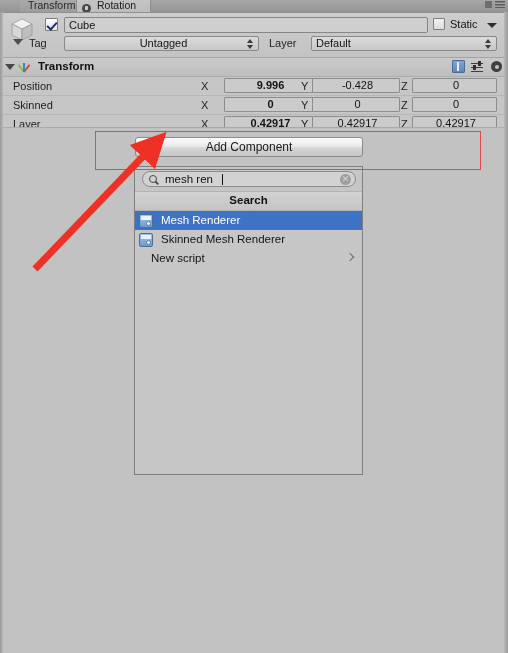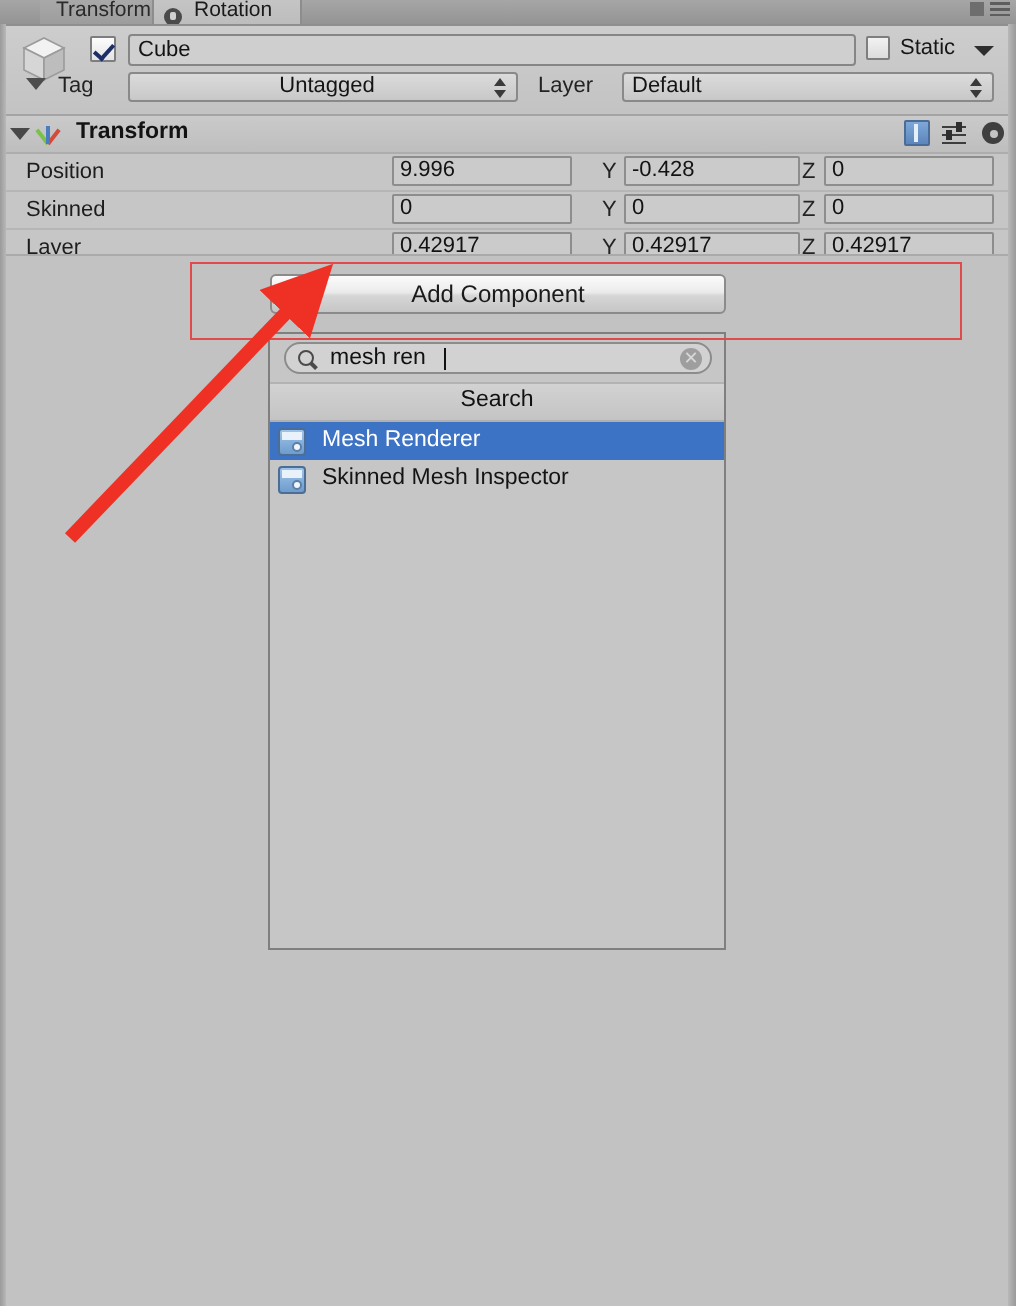--- a/index.html
+++ b/index.html
@@ -314,20 +314,21 @@
     left: 4.5px; top: 4.5px;
     width: 4px; height: 4px;
     border-radius: 50%;
     background: #c3c3c3;
   }
 
   .vec-row {
     position: relative;
     height: 18px;
     border-bottom: 1px solid #b6b6b6;
+    text-align: center;
   }
   .vec-row:last-child { border-bottom: none; }
   .vec-label {
     position: absolute;
     left: 13px; top: 3px;
     font-size: 11px;
     color: #1d1d1d;
   }
   .axis {
     position: absolute;
@@ -344,21 +345,21 @@
     height: 15px;
     background: #cbcbcb;
     border: 1px solid #8d8d8d;
     border-radius: 1px;
     box-sizing: border-box;
     font-size: 11px;
     line-height: 13px;
     padding-left: 3px;
     color: #131313;
   }
-  .num-field.fx { left: 196px; width: 90px; }
+  .num-field.fx { left: 224px; width: 90px; font-weight: bold; }
   .num-field.fy { left: 312px; width: 88px; }
   .num-field.fz { left: 412px; width: 85px; }
 
   
   .comp-space {
     position: absolute;
     left: 0; top: 114px;
     width: 508px;
     height: 527px;
     background: #c2c2c2;
@@ -444,21 +445,21 @@
     text-align: center;
   }
   .search-header {
     position: relative;
     height: 18px;
     background: linear-gradient(#d2d2d2, #c4c4c4);
     border-bottom: 1px solid #b0b0b0;
     text-align: center;
     line-height: 17px;
     font-size: 11.5px;
-    font-weight: normal;
+    font-weight: bold;
     color: #111;
   }
   .result-row {
     position: relative;
     height: 19px;
     line-height: 19px;
     font-size: 11.5px;
     color: #141414;
     padding-left: 26px;
     box-sizing: border-box;
@@ -659,23 +660,27 @@
 
   <div class="search-header">Search</div>
 
   <div class="result-row selected">
     <span class="mr-icon"></span>
     <span>Mesh Renderer</span>
   </div>
 
   <div class="result-row">
     <span class="mr-icon"></span>
-    <span>Skinned Mesh Inspector</span>
-  </div>
-
+    <span>Skinned Mesh Renderer</span>
+  </div>
+
+  <div class="result-row indent-plain">
+    <span>New script</span>
+    <span class="chev-right"></span>
+  </div>
 </div>
 
 <div class="red-rect"></div>
 
 <svg class="red-arrow">
   <defs>
     <marker id="ahead" markerWidth="5" markerHeight="5" refX="2.2" refY="2.5" orient="auto">
       <polygon points="0,0 5,2.5 0,5" fill="#ee3124"></polygon>
     </marker>
   </defs>

